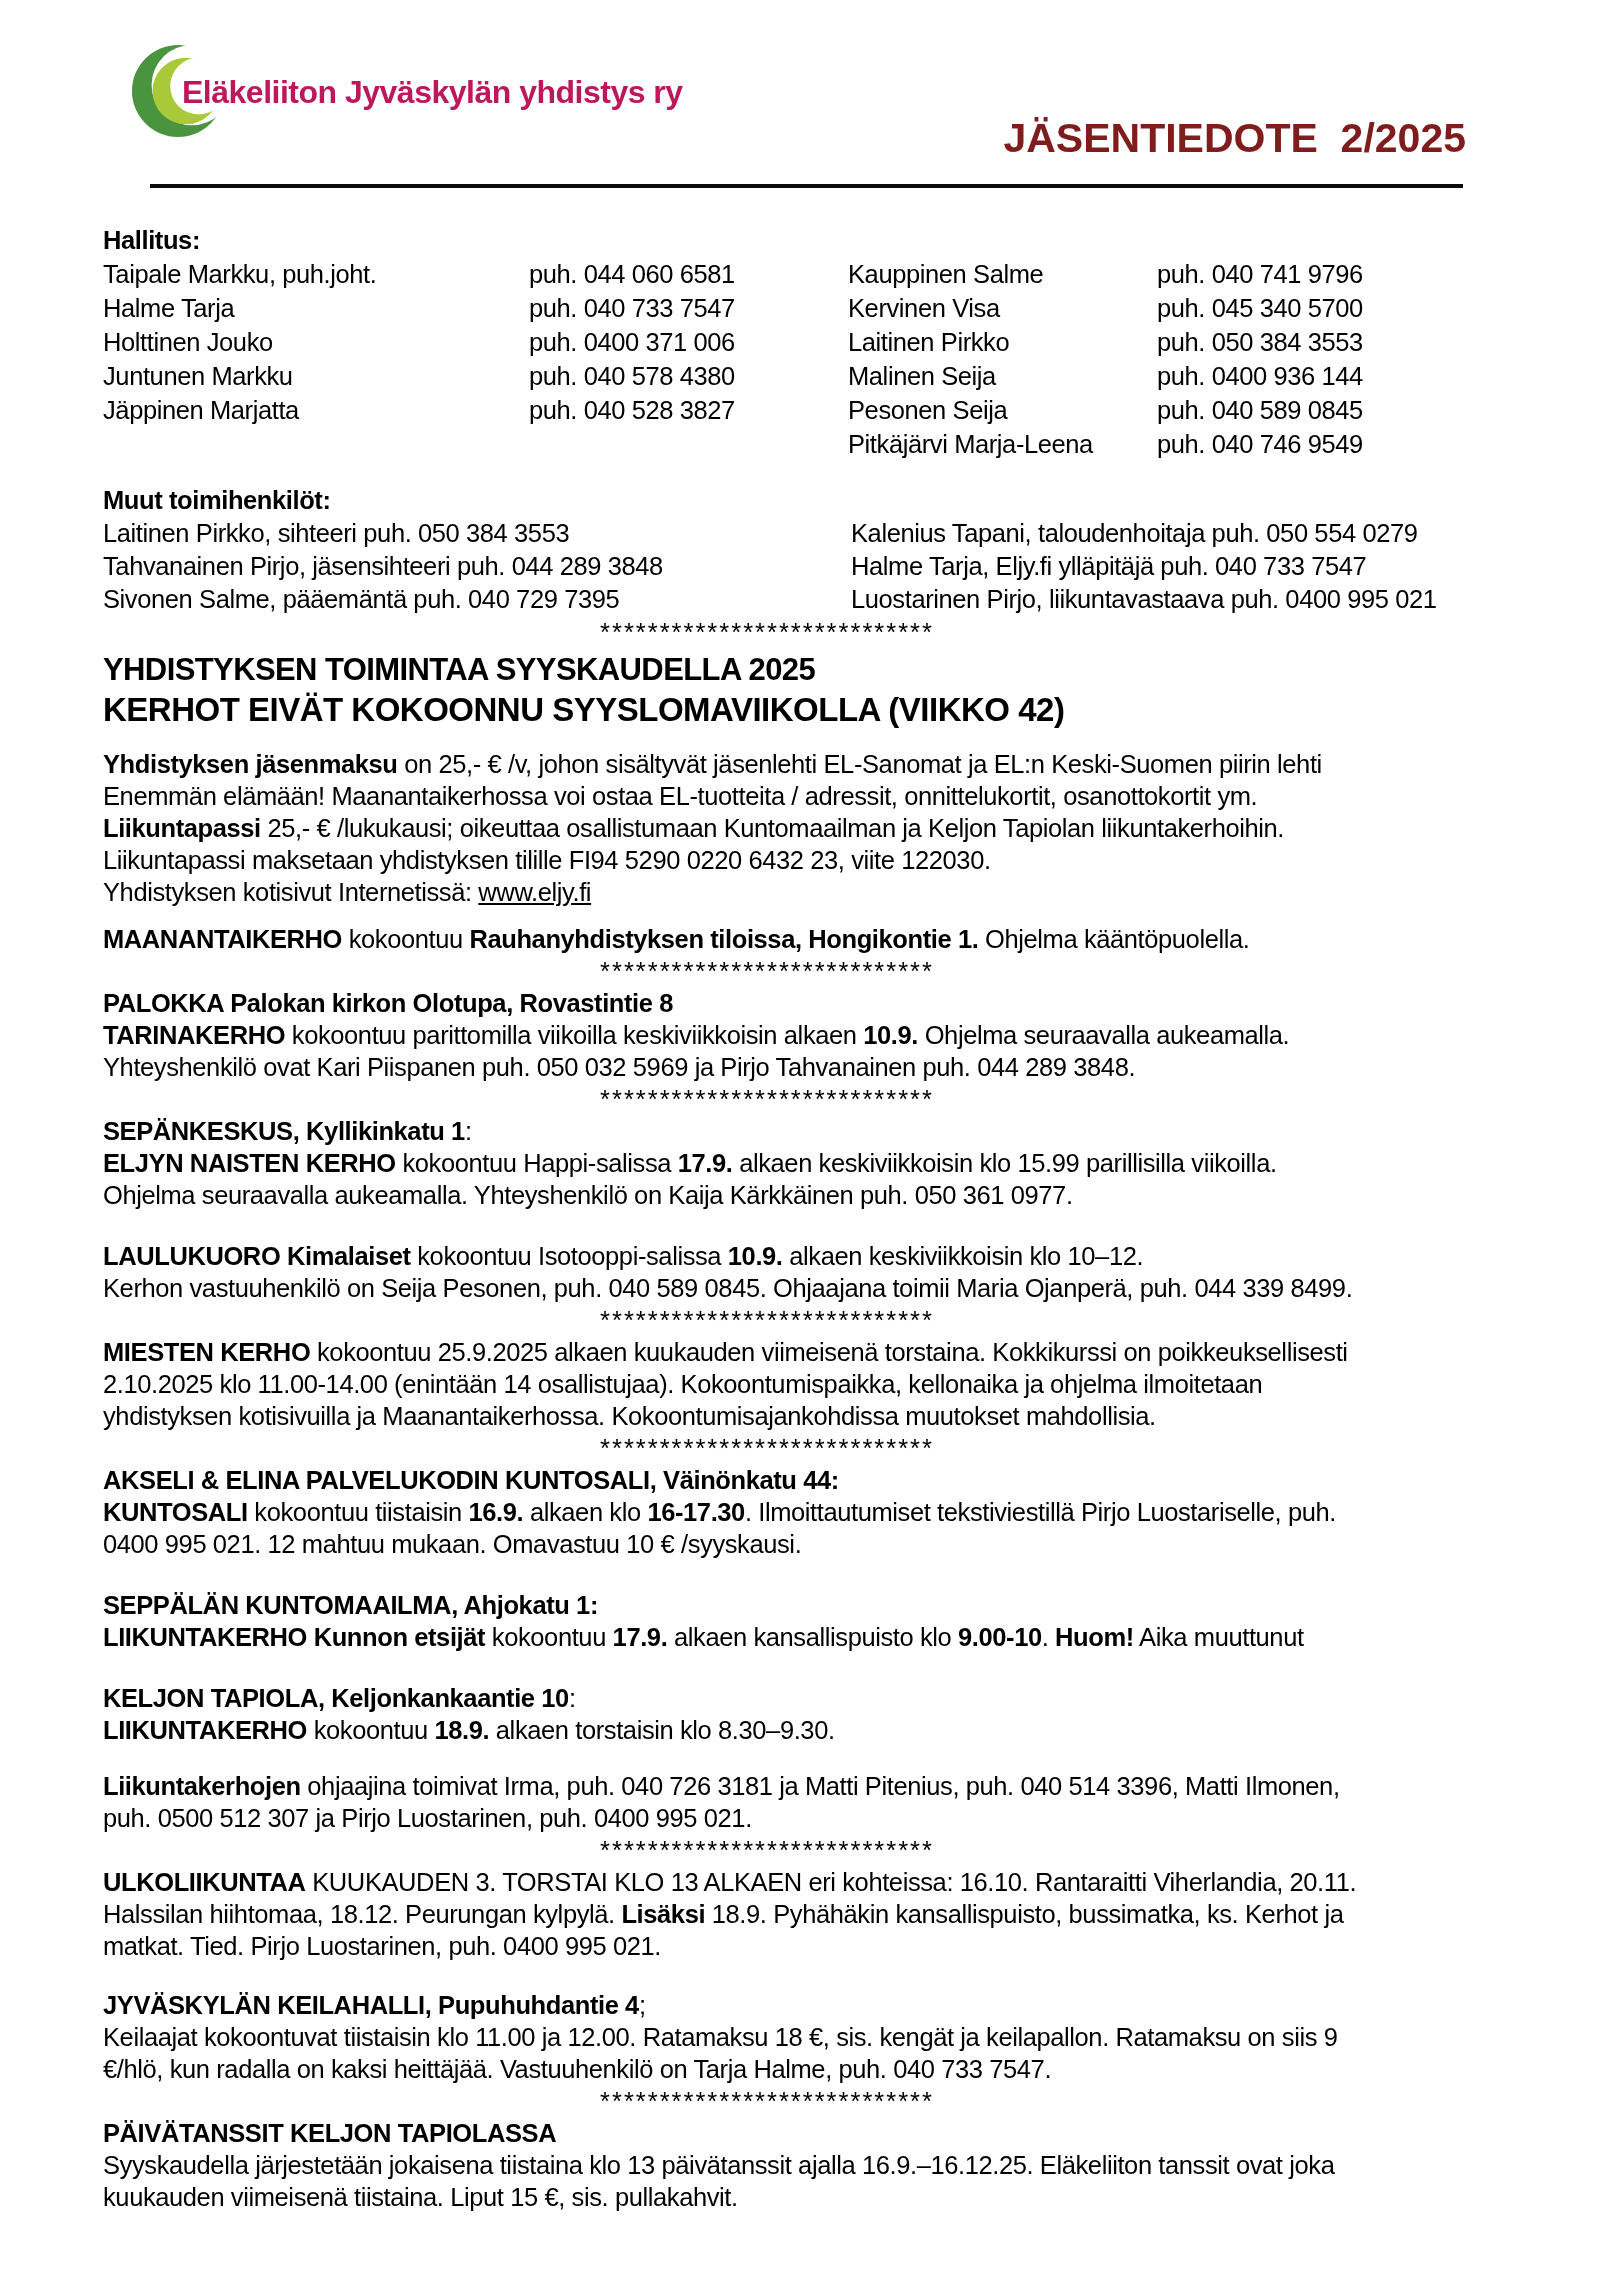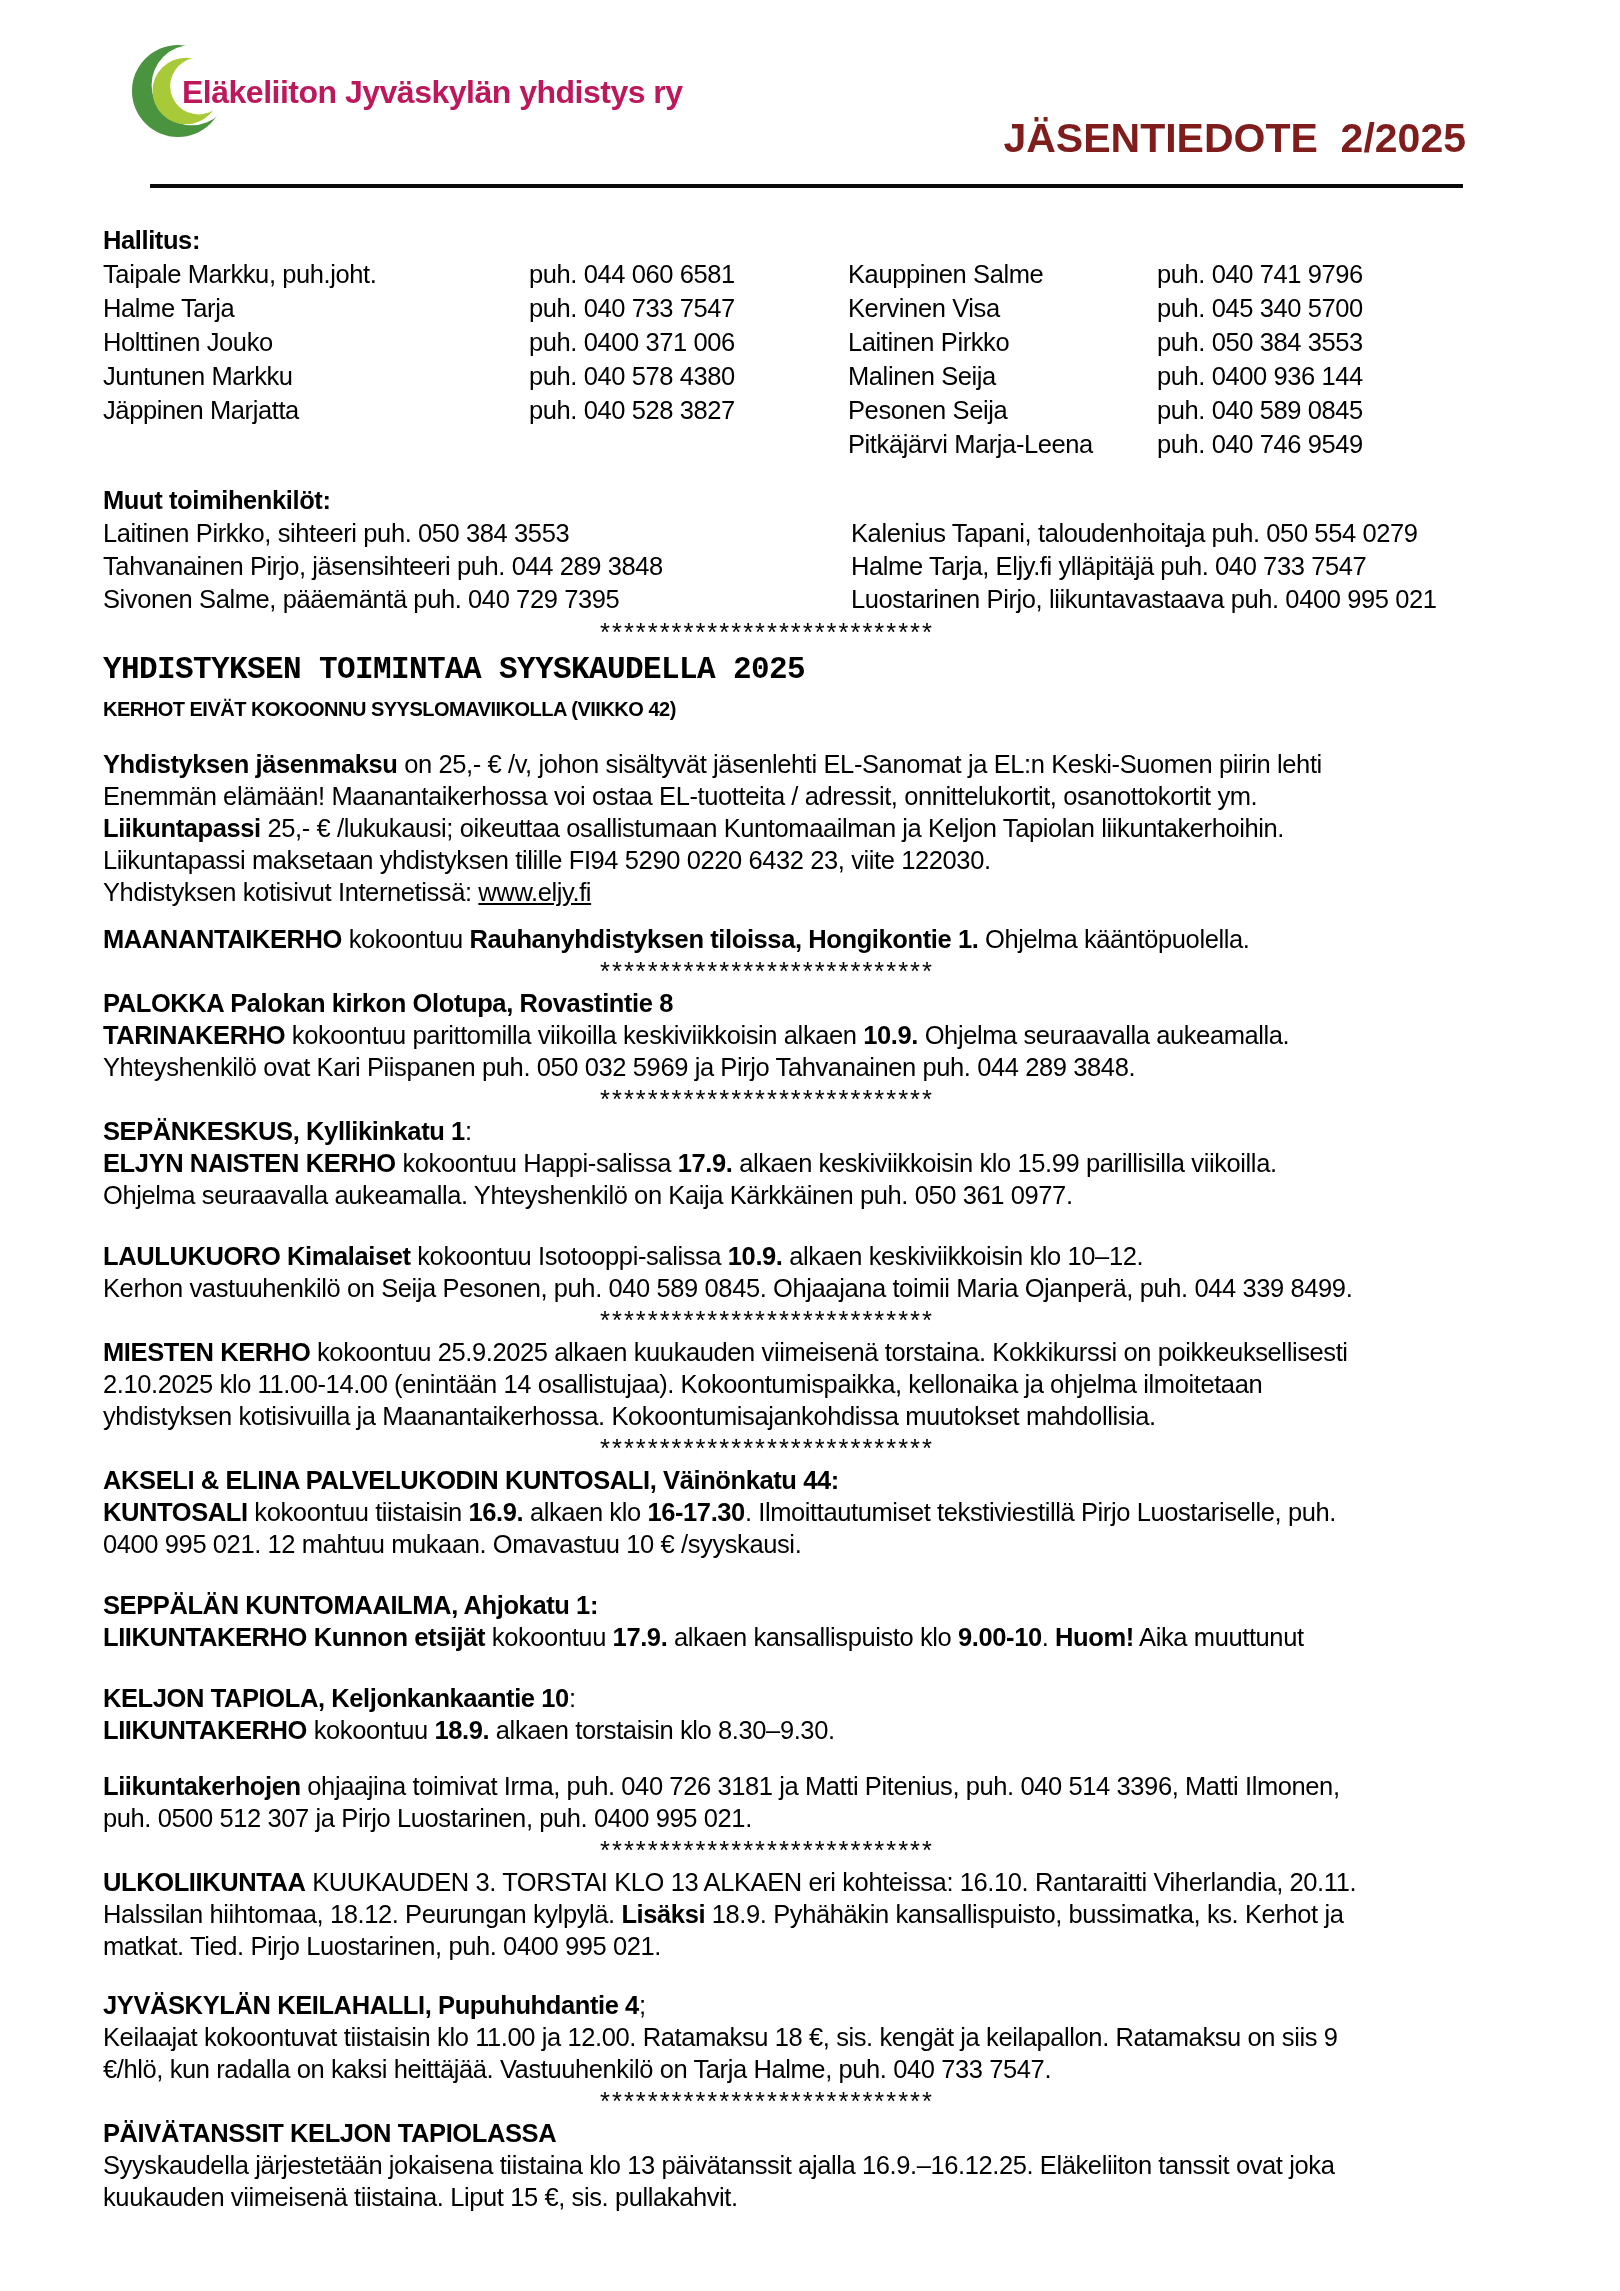--- a/index.html
+++ b/index.html
@@ -24,22 +24,22 @@
     color:#7f1d1d; white-space:pre;
   }
   .rule { position:absolute; left:150px; top:184px; width:1313px; height:3.9px; background:#0a0a0a; }
   .content { padding:0 93px 0 103px;margin-top:12px; }
   .heading { font-weight:700; }
   .board-heading { margin-top:17.6px; line-height:33px; }
   .board { display:grid; grid-template-columns:426px 319px 309px auto; line-height:34px; }
   .officials-heading { margin-top:23.5px; line-height:33px; }
   .officials { display:grid; grid-template-columns:748px auto; line-height:33px; }
   .ast { width:1328px; text-align:center; letter-spacing:2px; line-height:32px; white-space:pre; }
-  .h1 { font-size:31px; font-weight:700; line-height:43px; letter-spacing:-0.6px;font-family:Liberation Mono, monospace; }
-  .h2 { font-size:20px; font-weight:700; line-height:37px; letter-spacing:-0.5px; }
+  .h1 { font-size:31px; font-weight:700; line-height:43px; letter-spacing:-0.6px; }
+  .h2 { font-size:33px; font-weight:700; line-height:37px; letter-spacing:-0.5px; }
   .p  { line-height:32px; }
   .b  { font-weight:700; }
   .u  { text-decoration:underline; }
 </style>
 </head>
 <body>
 
 <div class="header">
   <svg class="logo-icon" width="100" height="110" viewBox="0 0 102 112" aria-hidden="true">
     <circle cx="49" cy="57" r="47" fill="#4a9440"></circle>

